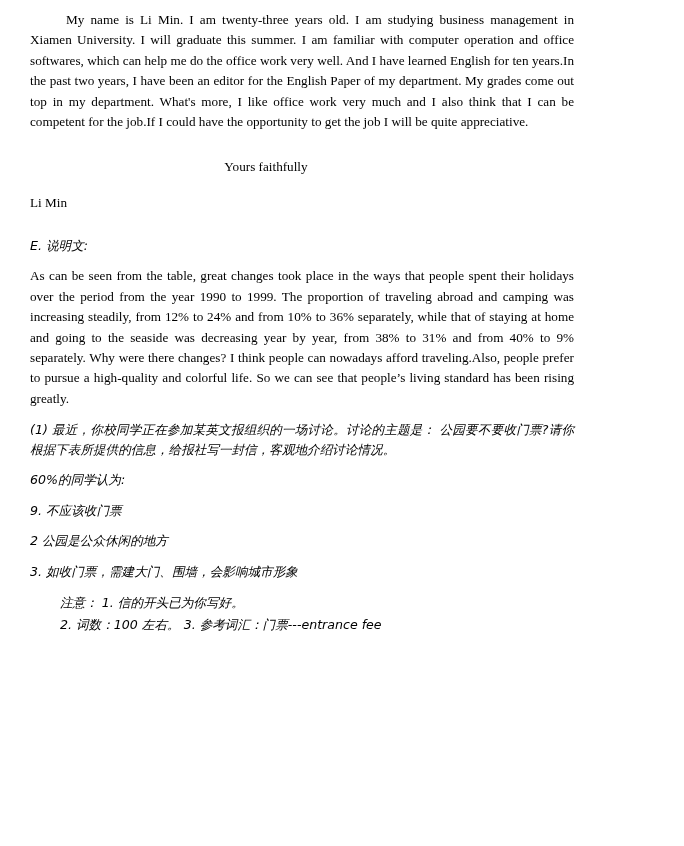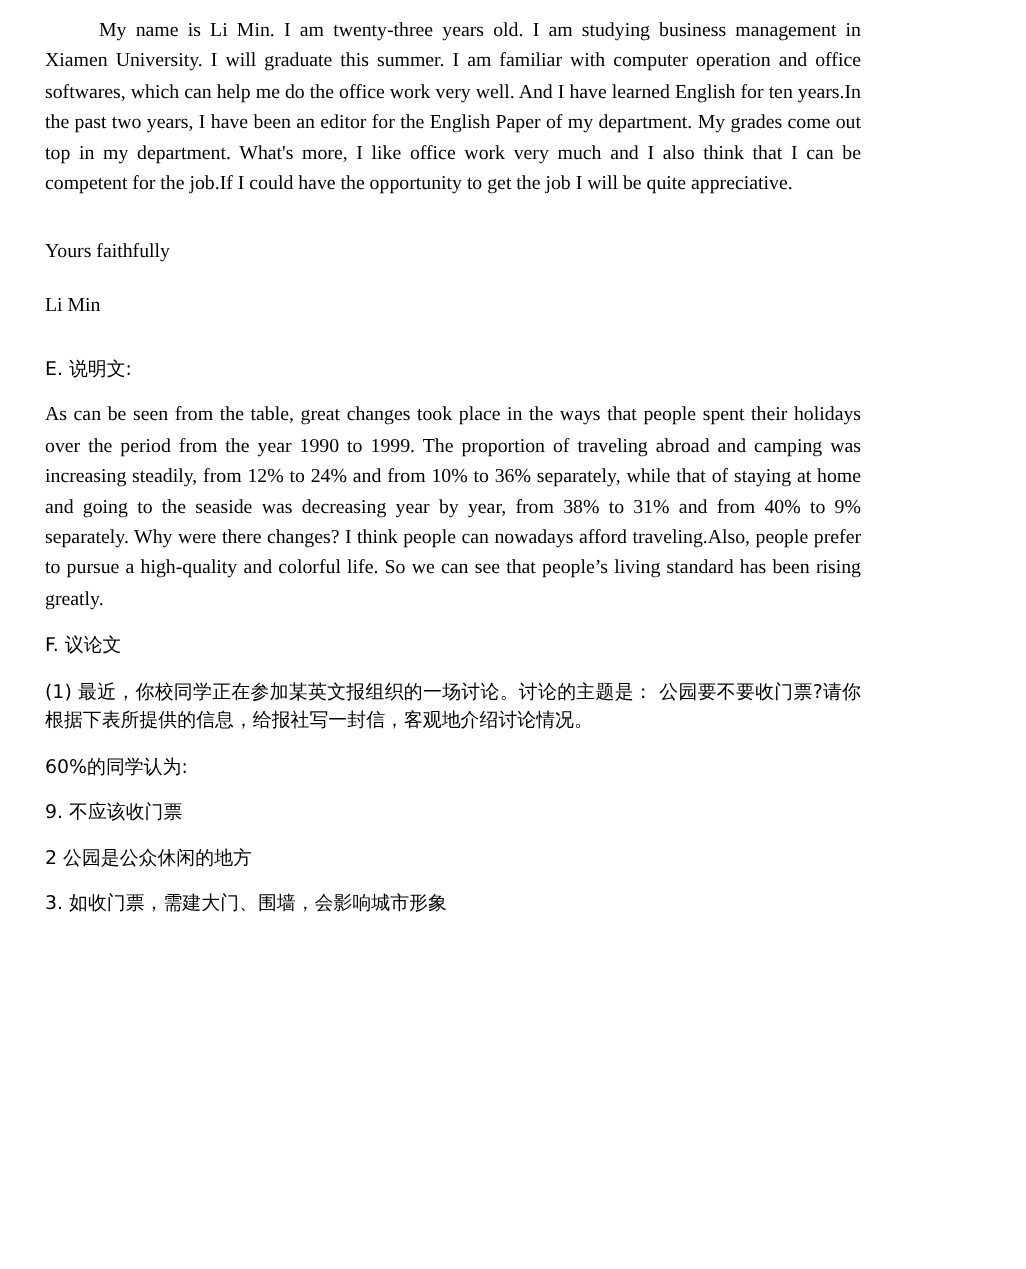--- a/index.html
+++ b/index.html
@@ -29,21 +29,21 @@
   }
   .indent {
     text-indent: 36px;
   }
   .spaced-top {
     margin-top: 14px;
   }
   .sig1 {
     margin: 24px 0 4px 0;
     padding-right: 72px;
-    text-align: left;
+    text-align: center;
   }
   .sig2 {
     margin: 16px 0 0 0;
     padding-right: 72px;
   }
   .section-label {
     margin: 0 0 11px 0;
   }
   .title-line {
     margin: 0 0 13px 0;
@@ -55,20 +55,21 @@
     margin: 0 0 11px 0;
     padding-left: 30px;
     line-height: 1.7;
   }
   .note-line {
     margin: 0;
   }
   .cn {
     font-family: "DejaVu Sans", "Liberation Sans", sans-serif;
     font-size: 12.6px;
+    font-style: italic;
   }
   .dear {
     margin: 0;
   }
 </style>
 </head>
 <body>
 
 <div class="page">
 
@@ -76,27 +77,30 @@
 
 
   <p class="sig1">Yours faithfully</p>
   <p class="sig2">Li Min</p>
 
   <p class="section-label block-gap cn">E.  说明文:</p>
 
 
   <p>As can be seen from the table, great changes took place in the ways that people spent their holidays over the period from the year 1990 to 1999. The proportion of traveling abroad and camping was increasing steadily, from 12% to 24% and from 10% to 36% separately, while that of staying at home and going to the seaside was decreasing year by year, from 38% to 31% and from 40% to 9% separately. Why were there changes? I think people can nowadays afford traveling.Also, people prefer to pursue a high-quality and colorful life. So we can see that people’s living standard has been rising greatly.</p>
 
-  <p class="section-label cn">F.  议论文</p>
 
   <p class="cn">(1)  最近，你校同学正在参加某英文报组织的一场讨论。讨论的主题是：  公园要不要收门票?请你根据下表所提供的信息，给报社写一封信，客观地介绍讨论情况。</p>
 
   <p class="cn">60%的同学认为:</p>
 
   <p class="cn">9.  不应该收门票</p>
   <p class="cn">2  公园是公众休闲的地方</p>
   <p class="cn">3.  如收门票，需建大门、围墙，会影响城市形象</p>
 
 
 
+  <div class="note-block cn">
+    <p class="note-line">注意：  1.  信的开头已为你写好。</p>
+    <p class="note-line">2.  词数：100 左右。        3.  参考词汇：门票---entrance fee</p>
+  </div>
 
 
 </div>
 
 </body></html>

